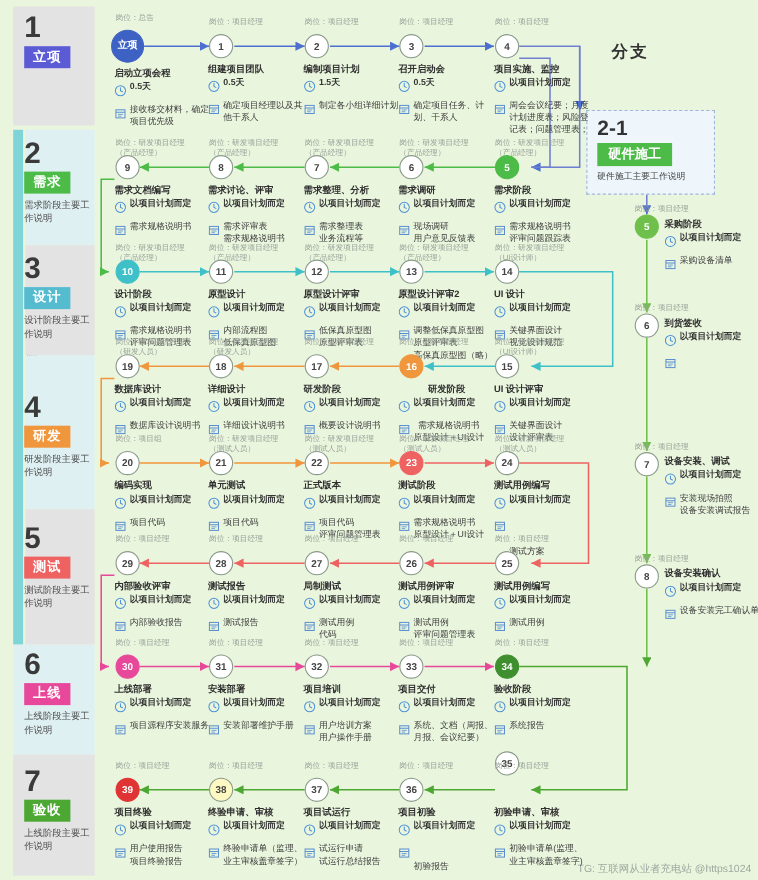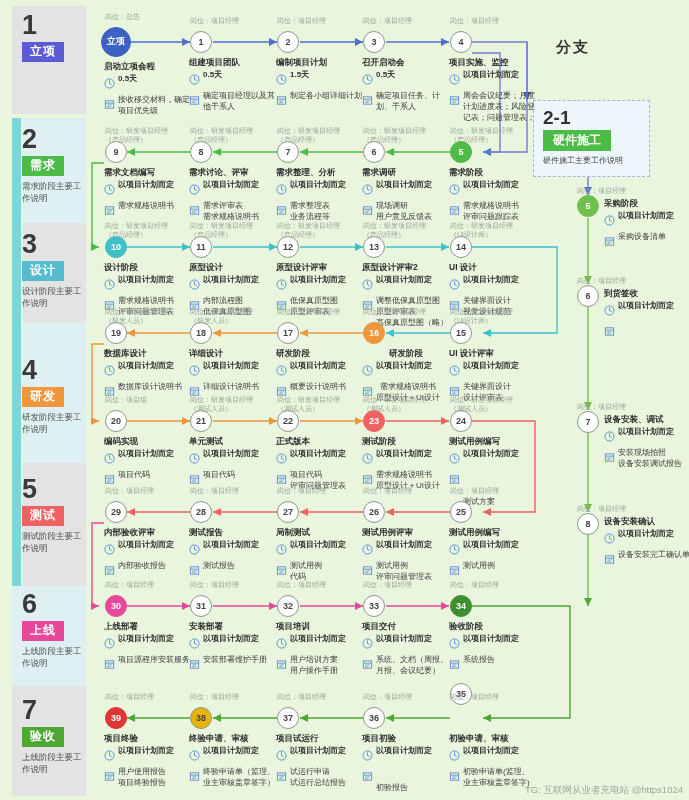--- a/index.html
+++ b/index.html
@@ -1027,21 +1027,21 @@
         <span class="ic"><svg width="11" height="11" viewBox="0 0 24 24">
             <rect x="3" y="4" width="18" height="16" fill="none" stroke="#5a8fd0" stroke-width="2"></rect>
             <line x1="3" y1="9" x2="21" y2="9" stroke="#5a8fd0" stroke-width="2"></line>
             <line x1="7" y1="13" x2="17" y2="13" stroke="#5a8fd0" stroke-width="1.6"></line>
             <line x1="7" y1="16.5" x2="14" y2="16.5" stroke="#5a8fd0" stroke-width="1.6"></line>
           </svg></span>
         <span class="tx reg" style="white-space: pre-line;">试运行申请
 试运行总结报告</span>
       </div>
     </div>
-    <div class="circle" style="left: 190px; top: 707px; background: #eab308; color: rgb(68, 68, 68); border: 1.4px solid rgb(138, 154, 138);">38</div>
+    <div class="circle" style="left: 190px; top: 707px; background: #fef9c3; color: rgb(68, 68, 68); border: 1.4px solid rgb(138, 154, 138);">38</div>
     <div class="role" style="position: absolute; width: 92px; white-space: pre-line; left: 190px; top: 692px;">岗位：项目经理</div>
     <div class="cell" style="left: 189px; top: 733px;">
       <div class="ttl">终验申请、审核</div>
       <div class="row-ic">
         <span class="ic"><svg width="11" height="11" viewBox="0 0 24 24">
             <circle cx="12" cy="12" r="10" fill="none" stroke="#4a90d9" stroke-width="2"></circle>
             <path d="M12 6 L12 12 L16 14" fill="none" stroke="#4a90d9" stroke-width="2" stroke-linecap="round"></path>
           </svg></span>
         <span class="tx">以项目计划而定</span>
       </div>

